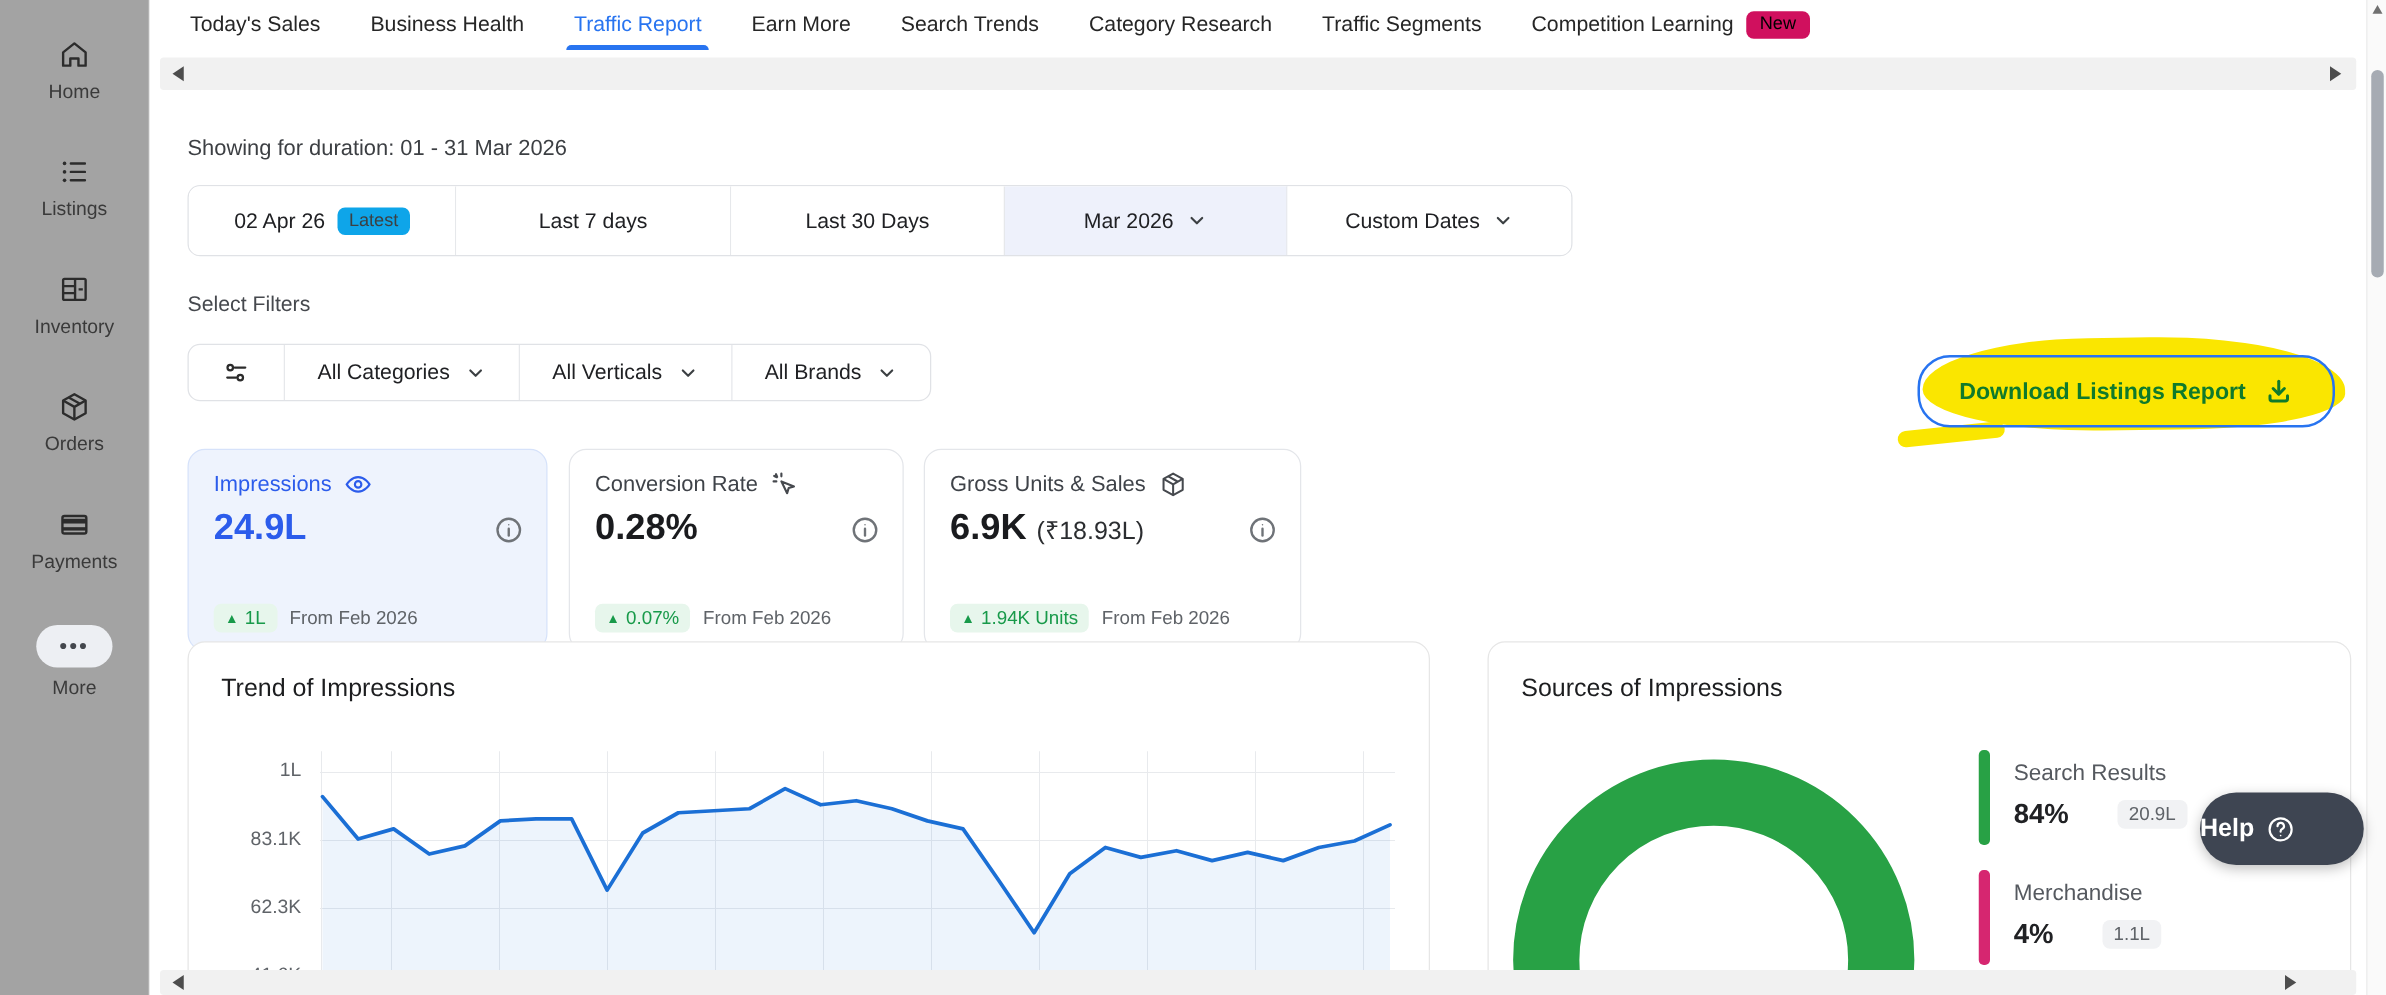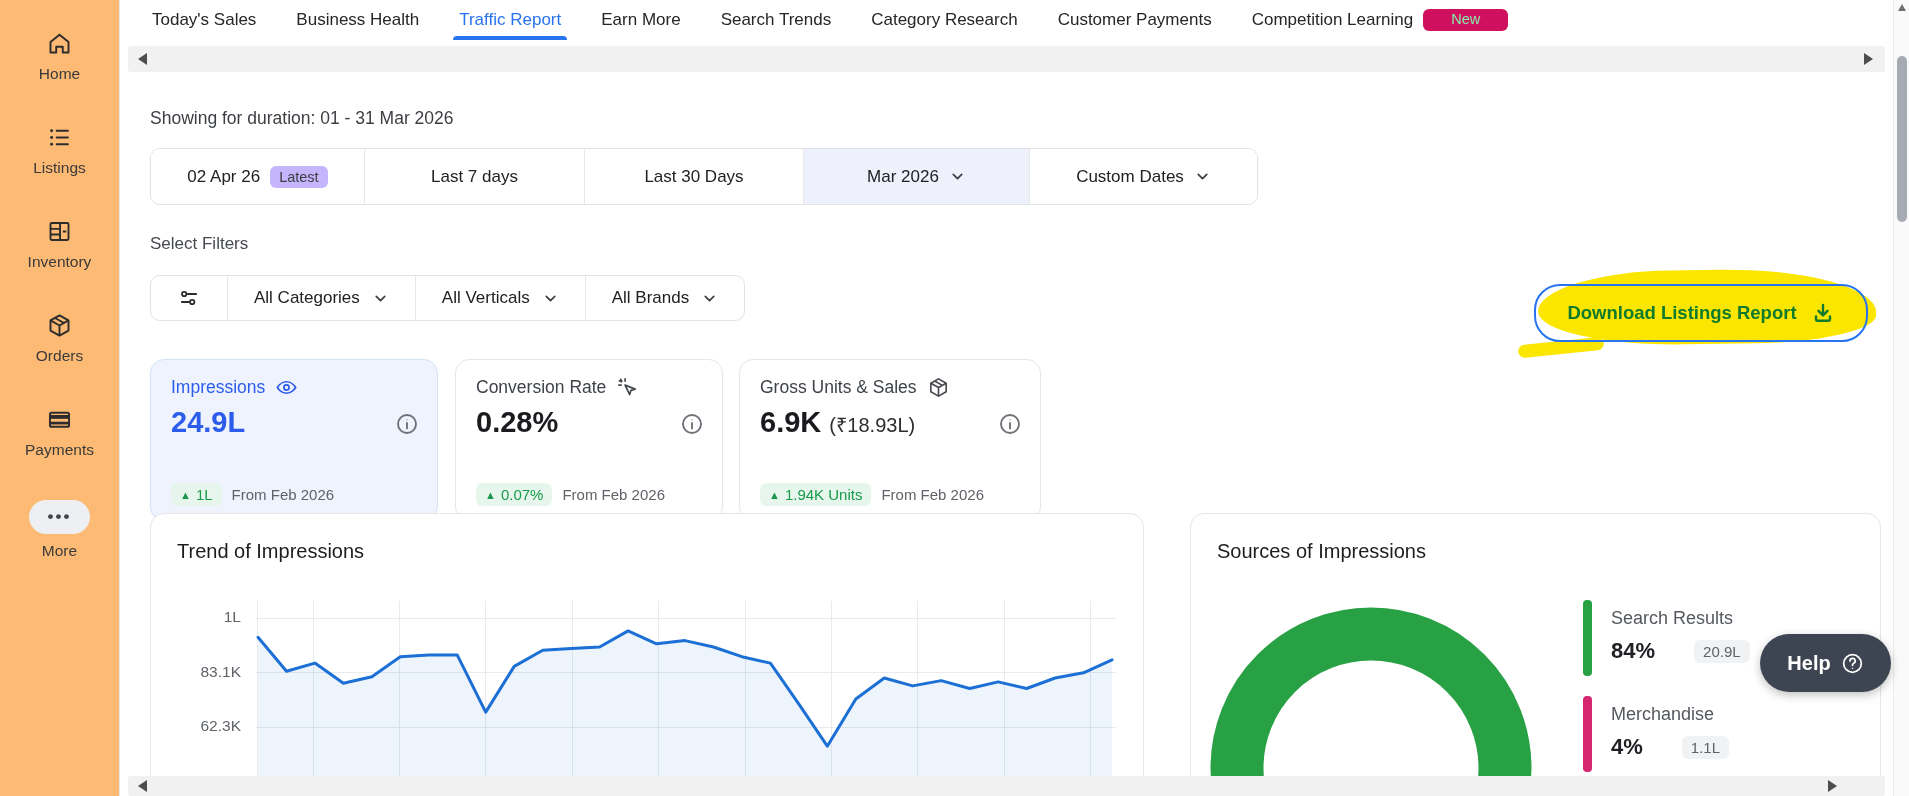--- a/index.html
+++ b/index.html
@@ -1,38 +1,38 @@
 <!DOCTYPE html>
 <html style="--accent: #2874f0; --imp-blue: #2c5ceb; --pos-green: #189a4a; --pos-bg: #e7f6ec; --badge-pink: #d0105e; --hl-yellow: #fae600; --dl-green: #0f7a2b; --help-bg: #3e4552;"><head>
 <meta charset="utf-8">
 <style>
   * { margin:0; padding:0; box-sizing:border-box; }
   html,body { background:#fff; }
   body { font-family:"Liberation Sans", sans-serif; color:#212121; }
   .screen { position:relative; width:1909px; height:796px; overflow:hidden; background:#fff; }
 
   
-  .sidebar { position:absolute; left:0; top:0; width:120px; height:796px; background:#fdba74;
+  .sidebar { position:absolute; left:0; top:0; width:120px; height:796px; background:#a3a3a3;
              border-right:1px solid #e8e8e8; display:flex; flex-direction:column; align-items:center;
              padding-top:30px; gap:34px; z-index:30; }
   .side-item { display:flex; flex-direction:column; align-items:center; height:60px; cursor:pointer; }
   .side-item svg { width:27px; height:27px; }
   .side-item .lbl { margin-top:8px; font-size:15.5px; color:#3a3a3a; }
   .more-pill { width:61px; height:35px; border-radius:18px; background:#edeff3; display:flex;
                align-items:center; justify-content:center; color:#44474d; font-size:17px; letter-spacing:2px; font-weight:bold; }
 
   
   .tabs { position:absolute; left:120px; top:0; right:16px; height:40px; display:flex; align-items:center;
           gap:40px; padding-left:32px; background:#fff; z-index:20; }
   .tab { position:relative; font-size:17px; color:#262626; height:40px; display:flex; align-items:center;
          gap:10px; cursor:pointer; white-space:nowrap; }
   .tab.active { color:var(--accent,#2874f0); }
   .tab.active::after { content:""; position:absolute; left:-6px; right:-6px; bottom:0; height:4px;
          background:var(--accent,#2874f0); border-radius:4px 4px 0 0; }
-  .new-badge { background:var(--badge-pink,#d0105e); color:#86efac; font-size:14.5px; padding:3px 28px 4px;
+  .new-badge { background:var(--badge-pink,#d0105e); color:#000000; font-size:14.5px; padding:3px 11px 4px;
          border-radius:6px; line-height:1; }
 
   
   .hbar { position:absolute; left:128px; width:1757px; background:#f1f1f1; border-radius:3px;
           display:flex; align-items:center; z-index:40; }
   .hbar-top { top:46px; height:26px; }
   .hbar-bottom { top:776px; height:20px; }
   .arr { width:0; height:0; border-top:6px solid transparent; border-bottom:6px solid transparent; cursor:pointer; }
   .arr.left { border-right:9px solid #4d4d4d; margin-left:10px; }
   .arr.right { border-left:9px solid #4d4d4d; margin-left:auto; margin-right:12px; }
@@ -46,21 +46,21 @@
          border-right:4.5px solid transparent; border-bottom:7px solid #707070; }
 
   
   .duration { position:absolute; left:150px; top:108px; font-size:17.5px; color:#3c3f43; }
   .date-row { position:absolute; left:150px; top:148px; height:57px; display:flex;
               border:1px solid #e0e2e6; border-radius:10px; background:#fff; overflow:hidden; }
   .date-cell { display:flex; align-items:center; justify-content:center; gap:10px; font-size:17px;
                color:#202124; border-right:1px solid #e6e8eb; cursor:pointer; background:#fff; }
   .date-cell:last-child { border-right:none; }
   .date-cell.sel { background:#eef1fb; }
-  .chip { background:#c4b5fd; color:#3c4043; font-size:14.5px; padding:3px 9px; border-radius:6px; }
+  .chip { background:#0ea5e9; color:#3c4043; font-size:14.5px; padding:3px 9px; border-radius:6px; }
   .chev { width:17px; height:17px; }
 
   .filters-title { position:absolute; left:150px; top:234px; font-size:17px; color:#46494e; }
   .filter-row { position:absolute; left:150px; top:275px; height:46px; display:flex;
                 border:1px solid #e0e2e6; border-radius:10px; background:#fff; }
   .filter-cell { display:flex; align-items:center; justify-content:center; gap:12px; font-size:17px;
                  color:#202124; border-right:1px solid #e6e8eb; cursor:pointer; padding:0 26px; }
   .filter-cell:last-child { border-right:none; }
   .filter-icon-cell { width:77px; padding:0; }
 
@@ -105,21 +105,21 @@
   .legend { position:absolute; left:392px; top:86px; }
   .leg-item { position:absolute; left:0; }
   .leg-bar { position:absolute; left:0; width:9px; border-radius:4px; }
   .leg-name { position:absolute; left:28px; font-size:18px; color:#55595f; white-space:nowrap; }
   .leg-val { position:absolute; left:28px; display:flex; align-items:center; gap:12px; }
   .leg-pct { font-size:22px; font-weight:bold; color:#202124; }
   .leg-count { background:#f1f2f4; color:#5f6368; font-size:15px; padding:3px 9px; border-radius:6px;margin-left:27px; }
 
   
   .help-pill { position:absolute; left:1760px; top:634px; width:131px; height:58px; background:var(--help-bg,#3e4552);
-               border-radius:29px; display:flex; align-items:center; justify-content:center; gap:10px;
+               border-radius:29px; display:flex; align-items:center; gap:10px;
                color:#fff; z-index:60; cursor:pointer; box-shadow:0 3px 10px rgba(0,0,0,0.25); }
   .help-pill span { font-size:20px; font-weight:bold; }
   .help-pill svg { width:23px; height:23px; }
 </style>
 </head>
 <body>
 
 <div class="screen">
 
   <aside class="sidebar">
@@ -179,21 +179,21 @@
     <div class="tab">
         <span>Earn More</span>
       </div>
     <div class="tab">
         <span>Search Trends</span>
       </div>
     <div class="tab">
         <span>Category Research</span>
       </div>
     <div class="tab">
-        <span>Customer Payments</span>
+        <span>Traffic Segments</span>
       </div>
     <div class="tab">
         <span>Competition Learning</span>
         <span class="new-badge">New</span>
       </div>
   </nav>
 
   <div class="hbar hbar-top">
     <span class="arr left"></span>
     <span class="arr right"></span>

